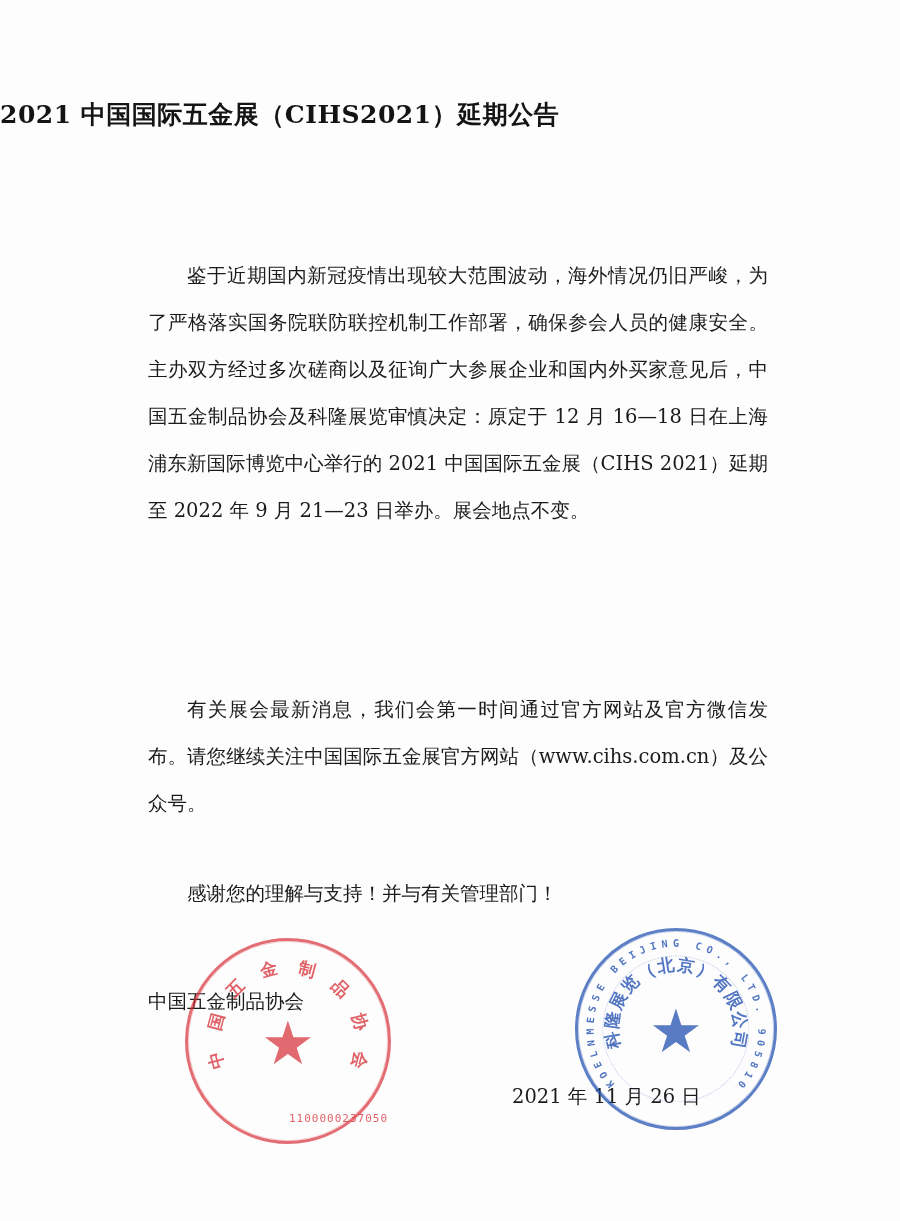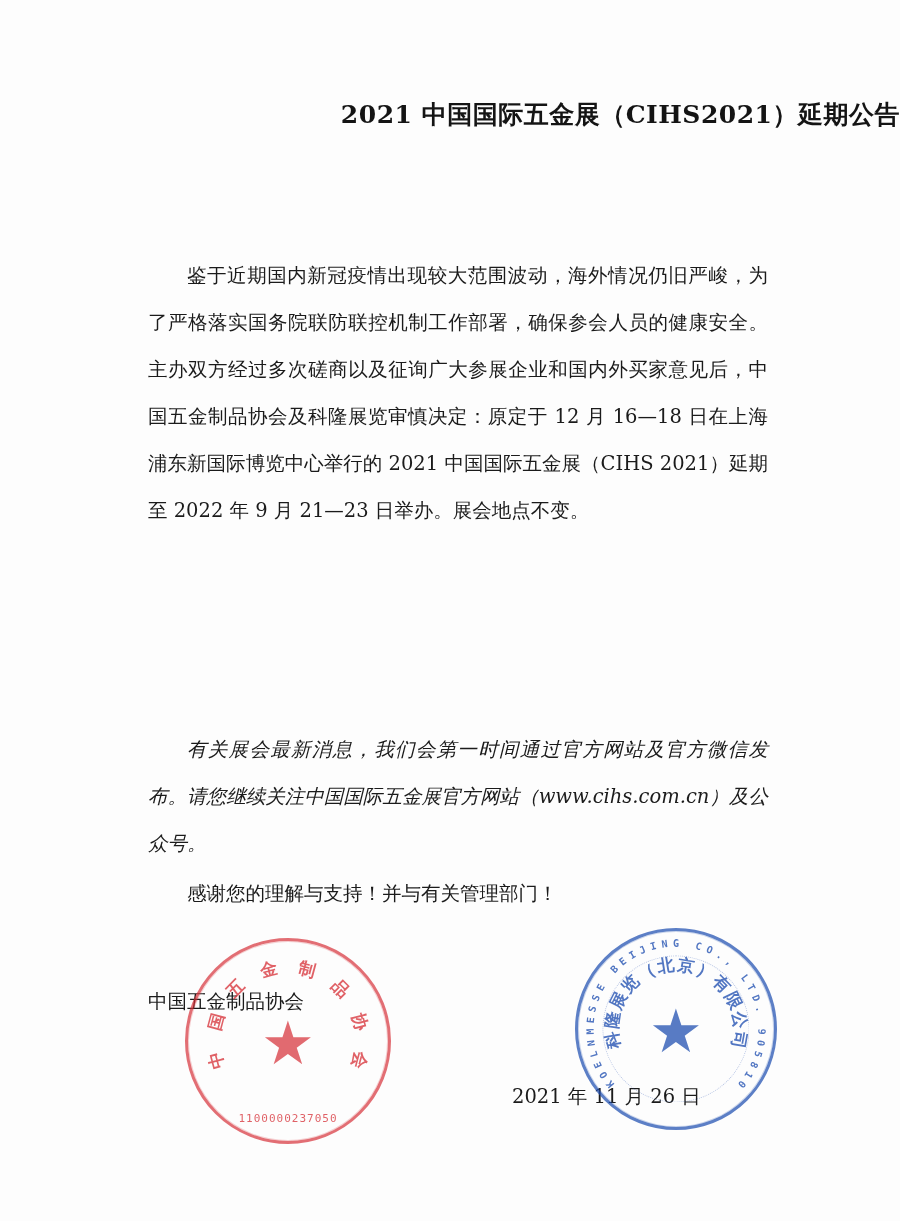--- a/index.html
+++ b/index.html
@@ -20,21 +20,21 @@
     position: absolute;
     inset: 0;
     background: #fdfdfd;
   }
 
   .doc-title {
     position: absolute;
     top: 98px;
     left: 0;
     width: 900px;
-    text-align: right;
+    text-align: left;
     font-size: 25px;
     font-weight: bold;
     letter-spacing: 0.5px;
     color: #141414;
   }
 
   .salutation {
     position: absolute;
     top: 197px;
     left: 148px;
@@ -51,21 +51,21 @@
     font-size: 19.5px;
     line-height: 47px;
     text-align: justify;
     text-justify: inter-ideograph;
     text-indent: 2em;
     color: #1b1b1b;
   }
 
   #para-1 { top: 252px; }
   #para-2 { top: 535px; }
-  #para-3 { top: 726px; font-style: italic; }
+  #para-3 { top: 686px; }
   #para-4 { top: 870px; }
 
   .sign-left {
     position: absolute;
     top: 988px;
     left: 148px;
     font-size: 19.5px;
     color: #1b1b1b;
   }
   .sign-right {
@@ -138,21 +138,21 @@
     white-space: pre;
   }
   .seal-red .seal-arc-text span { color: rgba(214, 45, 52, 0.85); }
   .seal-blue .seal-arc-text span { color: rgba(30, 78, 176, 0.85); }
 
   .seal-bottom-code {
     position: absolute;
     left: 0;
     bottom: 16px;
     width: 100%;
-    text-align: center;
+    text-align: right;
     font-family: "DejaVu Sans Mono", "Liberation Mono", monospace;
     font-size: 11px;
     letter-spacing: 1px;
     color: rgba(214, 45, 52, 0.85);
   }
 
   .seal-inner-lines {
     position: absolute;
     left: 50%;
     top: 50%;

